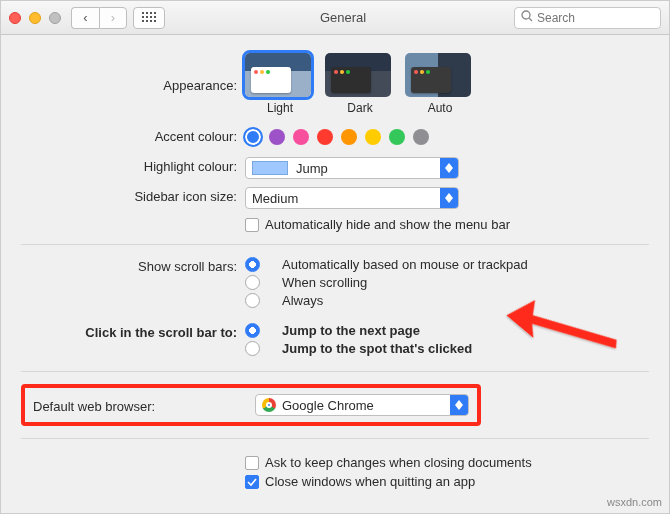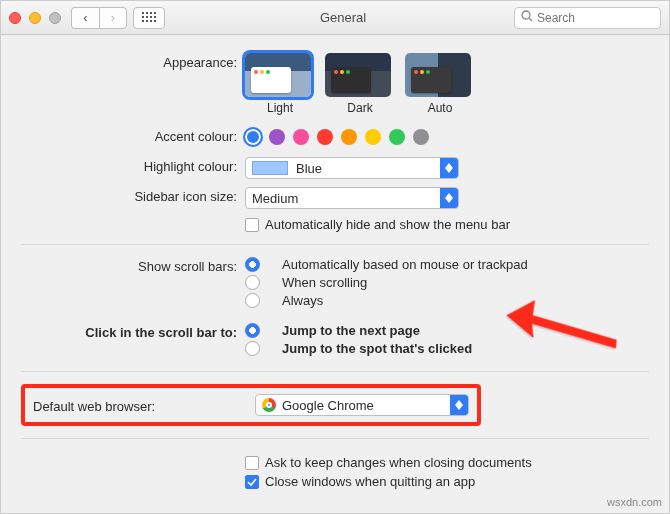--- a/index.html
+++ b/index.html
@@ -234,21 +234,21 @@
             <circle cx="5" cy="5" r="4" fill="none" stroke="#888" stroke-width="1.3"></circle>
             <line x1="8" y1="8" x2="11" y2="11" stroke="#888" stroke-width="1.3"></line>
           </svg>
       </span>
       <input placeholder="Search" style="">
     </div>
   </div>
 
   <div class="content">
 
-    <div class="row" style="">
+    <div class="row" style="align-items:center;">
       <div class="label">Appearance:</div>
       <div class="value appearance-thumbs">
         <div class="thumb-wrap">
           <div class="thumb light selected">
               <div class="sky"></div>
               <div class="win">
                 <div class="dots">
                   <span class="d1"></span>
                   <span class="d2"></span>
                   <span class="d3"></span>
@@ -298,21 +298,21 @@
           <span class="accent-dot" style="background: rgb(52, 199, 89);"></span>
           <span class="accent-dot" style="background: rgb(142, 142, 147);"></span>
         </div>
     </div>
 
     <div class="row tight">
       <div class="label">Highlight colour:</div>
       <div class="value">
         <div class="select" style="width:214px;">
           <span class="swatch"></span>
-          <span>Blue</span>
+          <span>Jump</span>
           <span class="arrow-cap">
             <svg viewBox="0 0 8 5">
                 <path d="M0 5 L4 0 L8 5" fill="#fff"></path>
               </svg>
             <svg viewBox="0 0 8 5">
                 <path d="M0 0 L4 5 L8 0" fill="#fff"></path>
               </svg>
           </span>
         </div>
       </div>

